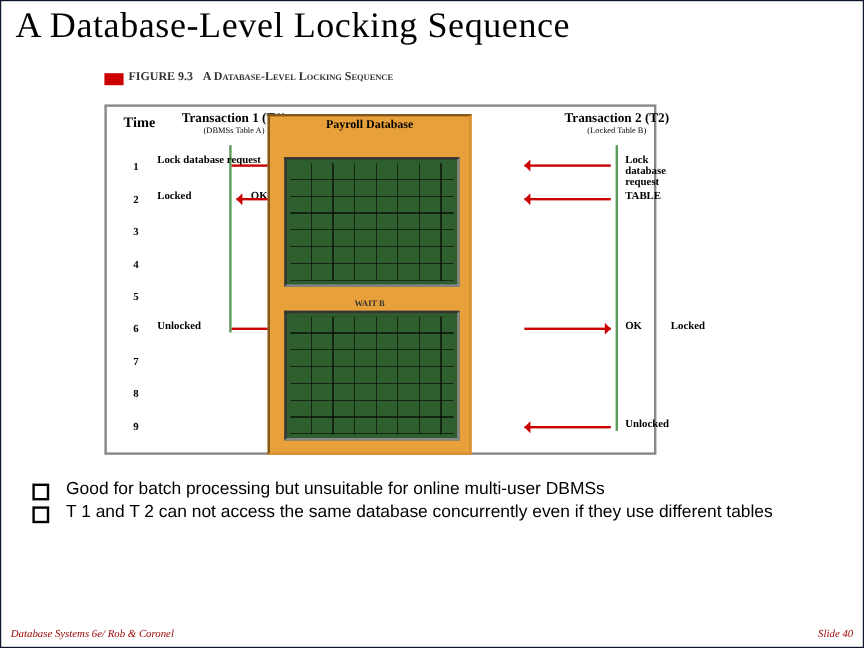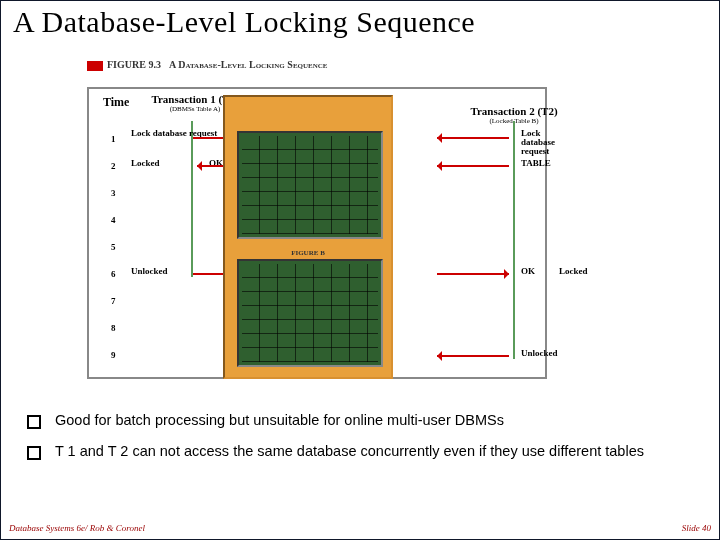--- a/index.html
+++ b/index.html
@@ -22,21 +22,21 @@
   .col-hdr { position: absolute; font: bold 11px Georgia; text-align:center; }
   .col-sub { font: 7px Georgia; font-weight: normal; display:block; }
   .step-num { position: absolute; font: bold 9px/1 Georgia; }
   .ev-label { position: absolute; font: bold 9px/1 Georgia; }
   .vline { position: absolute; width: 2px; background: #5a9b5a; }
   .arrow-h { position: absolute; height: 2px; background: #c00; }
   .arrow-h::after { content:""; position:absolute; top:-4px; border: 5px solid transparent; }
   .arrow-h.right::after { right:-5px; border-left-color:#c00; }
   .arrow-h.left::after { left:-5px; border-right-color:#c00; }
   .bullets { position: absolute; left: 26px; top: 398px; width: 670px; }
-  .bullets li { font: 14.5px/1.3 Verdana, sans-serif; margin-left: 28px; list-style: none; position: relative; margin-top: 12px; }
+  .bullets li { font: 14.5px/1.3 Verdana, sans-serif; margin-left: 28px; list-style: none; position: relative; }
   .bullets li::before { content: ""; position: absolute; left: -28px; top: 4px; width: 10px; height: 10px; border: 2px solid #000; }
   .footer-left { position: absolute; left: 8px; bottom: 6px; font: italic 9px Georgia; color: #900; }
   .footer-right { position: absolute; right: 8px; bottom: 6px; font: italic 9px Georgia; color: #900; }
 </style>
 </head>
 <body>
 
 <div class="slide">
   <div class="title">A Database-Level Locking Sequence</div>
 
@@ -54,21 +54,21 @@
     <span class="step-num" style="left:22px; top:154px;">5</span>
     <span class="step-num" style="left:22px; top:181px;">6</span>
     <span class="step-num" style="left:22px; top:208px;">7</span>
     <span class="step-num" style="left:22px; top:235px;">8</span>
     <span class="step-num" style="left:22px; top:262px;">9</span>
 
     <div class="col-hdr" style="left:46px; top:4px; width:120px;">
       <span>Transaction 1 (T1)</span>
       <span class="col-sub">(DBMSs Table A)</span>
     </div>
-    <div class="col-hdr" style="left:360px; top:16px; width:130px;">
+    <div class="col-hdr" style="left:360px; top:4px; width:130px;">
       <span>Transaction 2 (T2)</span>
       <span class="col-sub">(Locked Table B)</span>
     </div>
 
     <div class="vline" style="left:102px; top:32px; height:156px;"></div>
     <div class="vline" style="left:424px; top:32px; height:238px;"></div>
 
     <span class="ev-label" style="left:42px; top:40px;">Lock database request</span>
     <span class="ev-label" style="left:42px; top:70px;">Locked</span>
     <span class="ev-label" style="left:120px; top:70px;">OK</span>
@@ -82,23 +82,24 @@
     <span class="ev-label" style="left:432px; top:178px;">OK</span>
     <span class="ev-label" style="left:470px; top:178px;">Locked</span>
     <span class="ev-label" style="left:432px; top:260px;">Unlocked</span>
     <div class="arrow-h left" style="left:348px; top:48px; width:72px;"></div>
     <div class="arrow-h left" style="left:348px; top:76px; width:72px;"></div>
     <div class="arrow-h right" style="left:348px; top:184px; width:72px;"></div>
     <div class="arrow-h left" style="left:348px; top:266px; width:72px;"></div>
   </div>
 
   <div class="db-panel">
+    <span class="db-panel-title">Payroll Database</span>
     <span class="table-label" style="top:38px;">TABLE A</span>
     <div class="grid" style="top:34px; height:108px;"></div>
-    <span class="table-label" style="top:152px;">FIGURE B</span>
+    <span class="table-label" style="top:152px;">WAIT B</span>
     <div class="grid" style="top:162px; height:108px;"></div>
   </div>
 
   <ul class="bullets">
     <li>Good for batch processing but unsuitable for online multi-user DBMSs</li>
     <li>T 1 and T 2 can not access the same database concurrently even if they use different tables</li>
   </ul>
 
   <div class="footer-left">Database Systems 6e/ Rob &amp; Coronel</div>
   <div class="footer-right">Slide 40</div>

